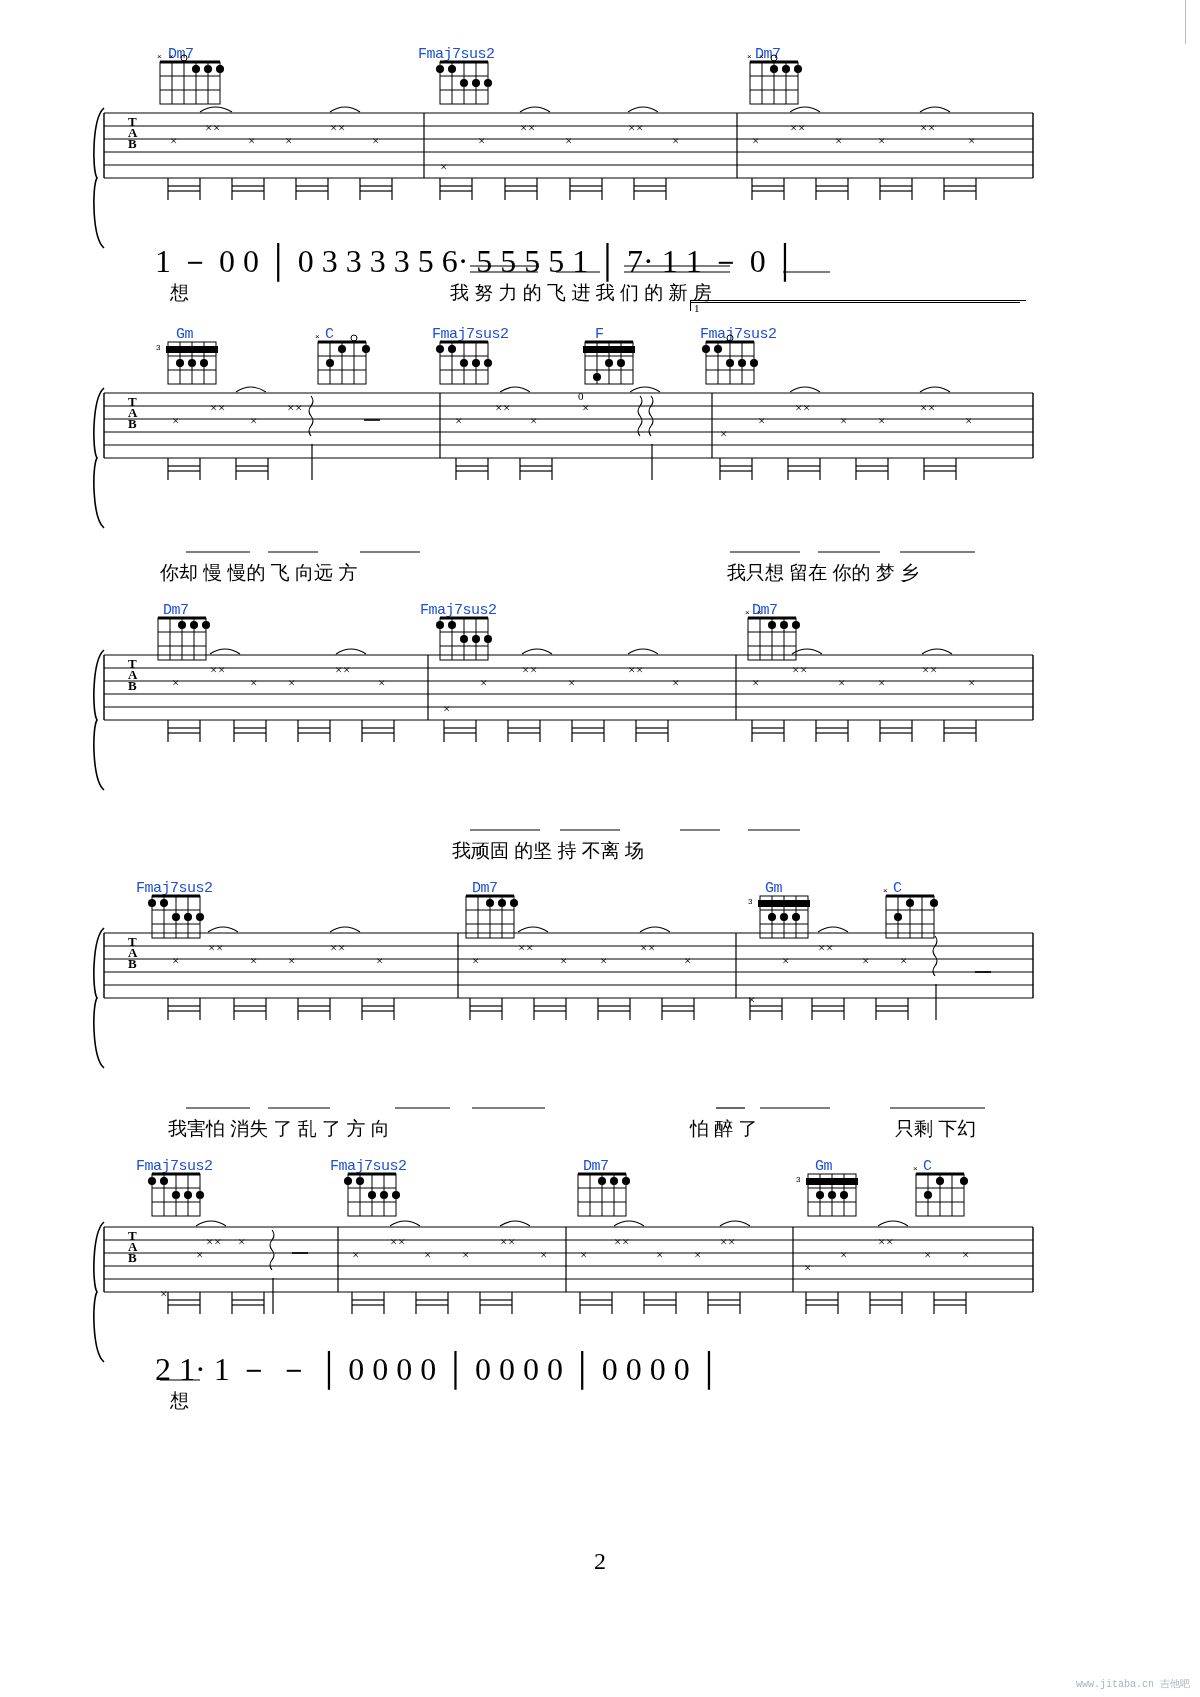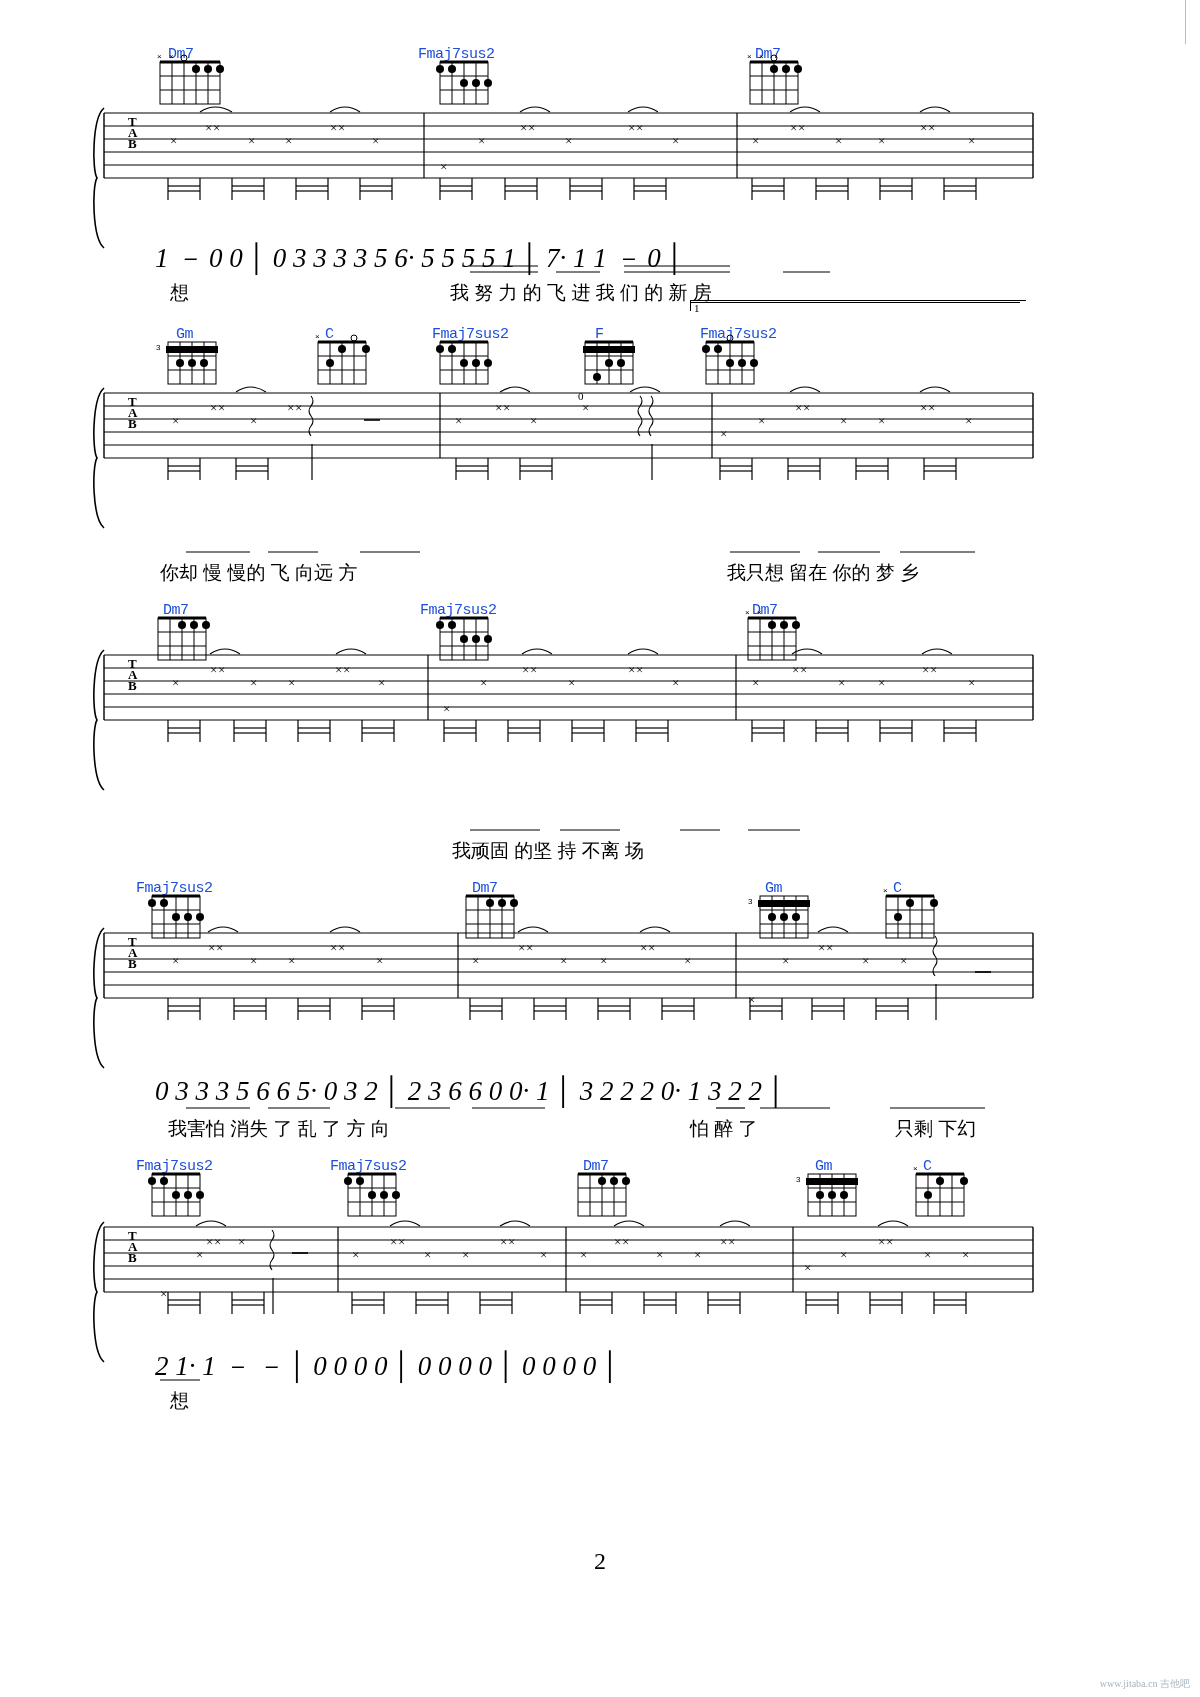--- a/index.html
+++ b/index.html
@@ -40,25 +40,24 @@
     font-size: 13px;
     font-weight: bold;
     line-height: 11px;
     color: #000;
   }
 
   
   .jianpu {
     position: absolute;
     font-family: "Liberation Serif", serif;
-    font-size: 27px;
+    font-size: 32px;
     color: #000;
     white-space: nowrap;
     letter-spacing: 0px;
-    font-style: italic;
   }
   .lyric {
     position: absolute;
     font-family: "Liberation Sans", sans-serif;
     font-size: 19px;
     color: #000;
     white-space: nowrap;
   }
 
   .page-number {
@@ -68,21 +67,21 @@
     text-align: center;
     font-family: "Liberation Serif", serif;
     font-size: 24px;
     color: #000;
   }
 
   .watermark {
     position: absolute;
     right: 10px;
     bottom: 6px;
-    font-family: Liberation Serif, serif;
+    font-family: Liberation Mono, monospace;
     font-size: 10px;
     color: #9aa7b5;
     opacity: .85;
     white-space: nowrap;
   }
   .corner-mark {
     position: absolute;
     right: 0;
     top: 0;
     width: 14px;
@@ -936,21 +935,20 @@
   <div class="lyric" style="left:450px; top:280px">我 努 力 的 飞  进 我 们 的 新  房</div>
   <div class="dash-line" style="left:690px; top:302px; width:330px"></div>
   <div class="ending-bracket" style="left:690px; top:300px; width:335px"></div>
   <div class="ending-label" style="left:694px; top:302px">1</div>
 
   <div class="lyric" style="left:160px; top:560px">你却 慢 慢的   飞 向远    方</div>
   <div class="lyric" style="left:727px; top:560px">我只想 留在   你的 梦 乡</div>
 
   <div class="lyric" style="left:452px; top:838px">我顽固 的坚 持       不离     场</div>
 
-  <div class="jianpu" style="left:155px; top:1076px">0 3 3 3  5 6 6 5·    0 3 2 │ 2 3 6 6      0      0· 1 │ 3 2 2 2    0· 1 3 2 2 │</div>
   <div class="lyric" style="left:168px; top:1116px">我害怕 消失 了    乱 了 方  向</div>
   <div class="lyric" style="left:690px; top:1116px">怕 醉 了</div>
   <div class="lyric" style="left:895px; top:1116px">只剩 下幻</div>
 
   <div class="jianpu" style="left:155px; top:1348px">2 1· 1    －  － │ 0   0   0   0 │ 0   0   0   0 │ 0   0   0   0  │</div>
   <div class="lyric" style="left:170px; top:1388px">想</div>
 
   <svg class="abs" width="1200" height="1697" style="left:0;top:0">
     <g stroke="#000" stroke-width="1.2">
       <line x1="470" y1="272" x2="538" y2="272"></line>

